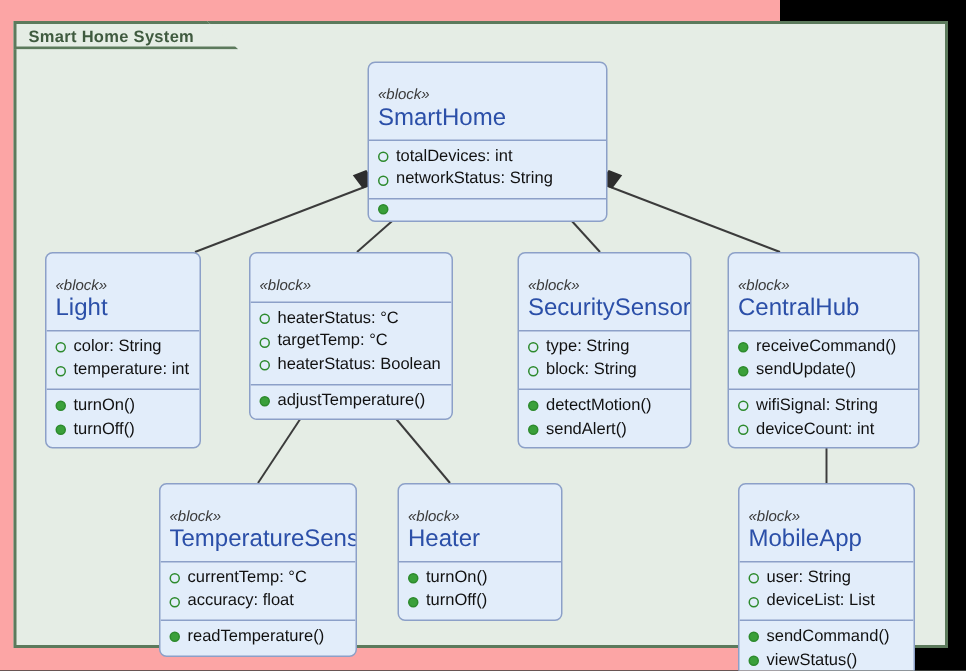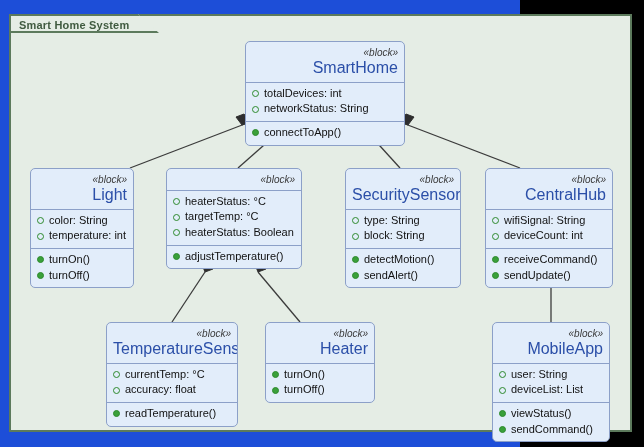--- a/index.html
+++ b/index.html
@@ -1,39 +1,39 @@
 <!DOCTYPE html>
 <html><head>
 <meta charset="utf-8">
 <style>
   html,body{margin:0;padding:0;background:#000;}
   body{width:644px;height:447px;overflow:hidden;
        font-family:"Liberation Sans", sans-serif;}
 
-  #canvas{position:relative;width:520px;height:447px;background:#1d4ed8;}
+  #canvas{position:relative;width:520px;height:447px;background:#fca5a5;}
 
   
   #frame{position:absolute;left:9px;top:14px;width:623px;height:418px;
          background:#e5ede5;border:2px solid #5c7a5c;box-sizing:border-box;}
 
   
   #title-tab{position:absolute;left:9px;top:14px;width:150px;height:19px;
              background:#e5ede5;border:2px solid #5c7a5c;border-bottom:2px solid #5c7a5c;
              box-sizing:border-box;
              clip-path:polygon(0 0, 86% 0, 100% 100%, 0 100%);}
   #title-tab span{position:absolute;left:8px;top:3px;font-size:11px;font-weight:bold;
                   color:#3f5a3f;letter-spacing:.2px;white-space:nowrap;}
 
   
   #links{position:absolute;left:0;top:0;width:644px;height:447px;}
 
   
   .block{position:absolute;background:#e2edfa;border:1px solid #8ca0c8;
          border-radius:5px;box-sizing:border-box;overflow:hidden;}
-  .bhead{padding:5px 6px 4px;text-align:right;line-height:1.18;}
+  .bhead{padding:5px 6px 4px;text-align:left;line-height:1.18;margin-top:11px;}
   .stereo{font-size:10px;font-style:italic;color:#3a3a3a;}
   .bname{font-size:16px;color:#2b4fa8;}
   .compart{border-top:1px solid #8ca0c8;padding:3px 6px 4px;}
   .row{display:flex;align-items:center;font-size:11px;color:#111;
        line-height:1.42;white-space:nowrap;}
   .mk{width:7px;height:7px;border-radius:50%;margin-right:5px;flex:none;}
   .mk.attr{border:1.4px solid #2d8a2d;background:transparent;box-sizing:border-box;}
   .mk.op{background:#3aa03a;border:1px solid #2d8a2d;box-sizing:border-box;}
 </style>
 </head>
@@ -79,21 +79,20 @@
           <span>totalDevices: int</span>
         </div>
       <div class="row">
           <span class="mk attr"></span>
           <span>networkStatus: String</span>
         </div>
     </div>
     <div class="compart">
       <div class="row">
           <span class="mk op"></span>
-          <span>connectToApp()</span>
         </div>
     </div>
   </div>
 
   <div class="block" style="left:30px;top:168px;width:104px;">
     <div class="bhead">
       <div class="stereo">«block»</div>
       <div class="bname">Light</div>
     </div>
     <div class="compart">
@@ -171,38 +170,38 @@
     </div>
   </div>
 
   <div class="block" style="left:485px;top:168px;width:128px;">
     <div class="bhead">
       <div class="stereo">«block»</div>
       <div class="bname">CentralHub</div>
     </div>
     <div class="compart">
       <div class="row">
+          <span class="mk op"></span>
+          <span>receiveCommand()</span>
+        </div>
+      <div class="row">
+          <span class="mk op"></span>
+          <span>sendUpdate()</span>
+        </div>
+    </div>
+    <div class="compart">
+      <div class="row">
           <span class="mk attr"></span>
           <span>wifiSignal: String</span>
         </div>
       <div class="row">
           <span class="mk attr"></span>
           <span>deviceCount: int</span>
         </div>
     </div>
-    <div class="compart">
-      <div class="row">
-          <span class="mk op"></span>
-          <span>receiveCommand()</span>
-        </div>
-      <div class="row">
-          <span class="mk op"></span>
-          <span>sendUpdate()</span>
-        </div>
-    </div>
   </div>
 
   <div class="block" style="left:106px;top:322px;width:132px;">
     <div class="bhead">
       <div class="stereo">«block»</div>
       <div class="bname">TemperatureSensor</div>
     </div>
     <div class="compart">
       <div class="row">
           <span class="mk attr"></span>
@@ -249,22 +248,22 @@
           <span>user: String</span>
         </div>
       <div class="row">
           <span class="mk attr"></span>
           <span>deviceList: List</span>
         </div>
     </div>
     <div class="compart">
       <div class="row">
           <span class="mk op"></span>
+          <span>sendCommand()</span>
+        </div>
+      <div class="row">
+          <span class="mk op"></span>
           <span>viewStatus()</span>
         </div>
-      <div class="row">
-          <span class="mk op"></span>
-          <span>sendCommand()</span>
-        </div>
     </div>
   </div>
 
 </div>
 
 </body></html>

